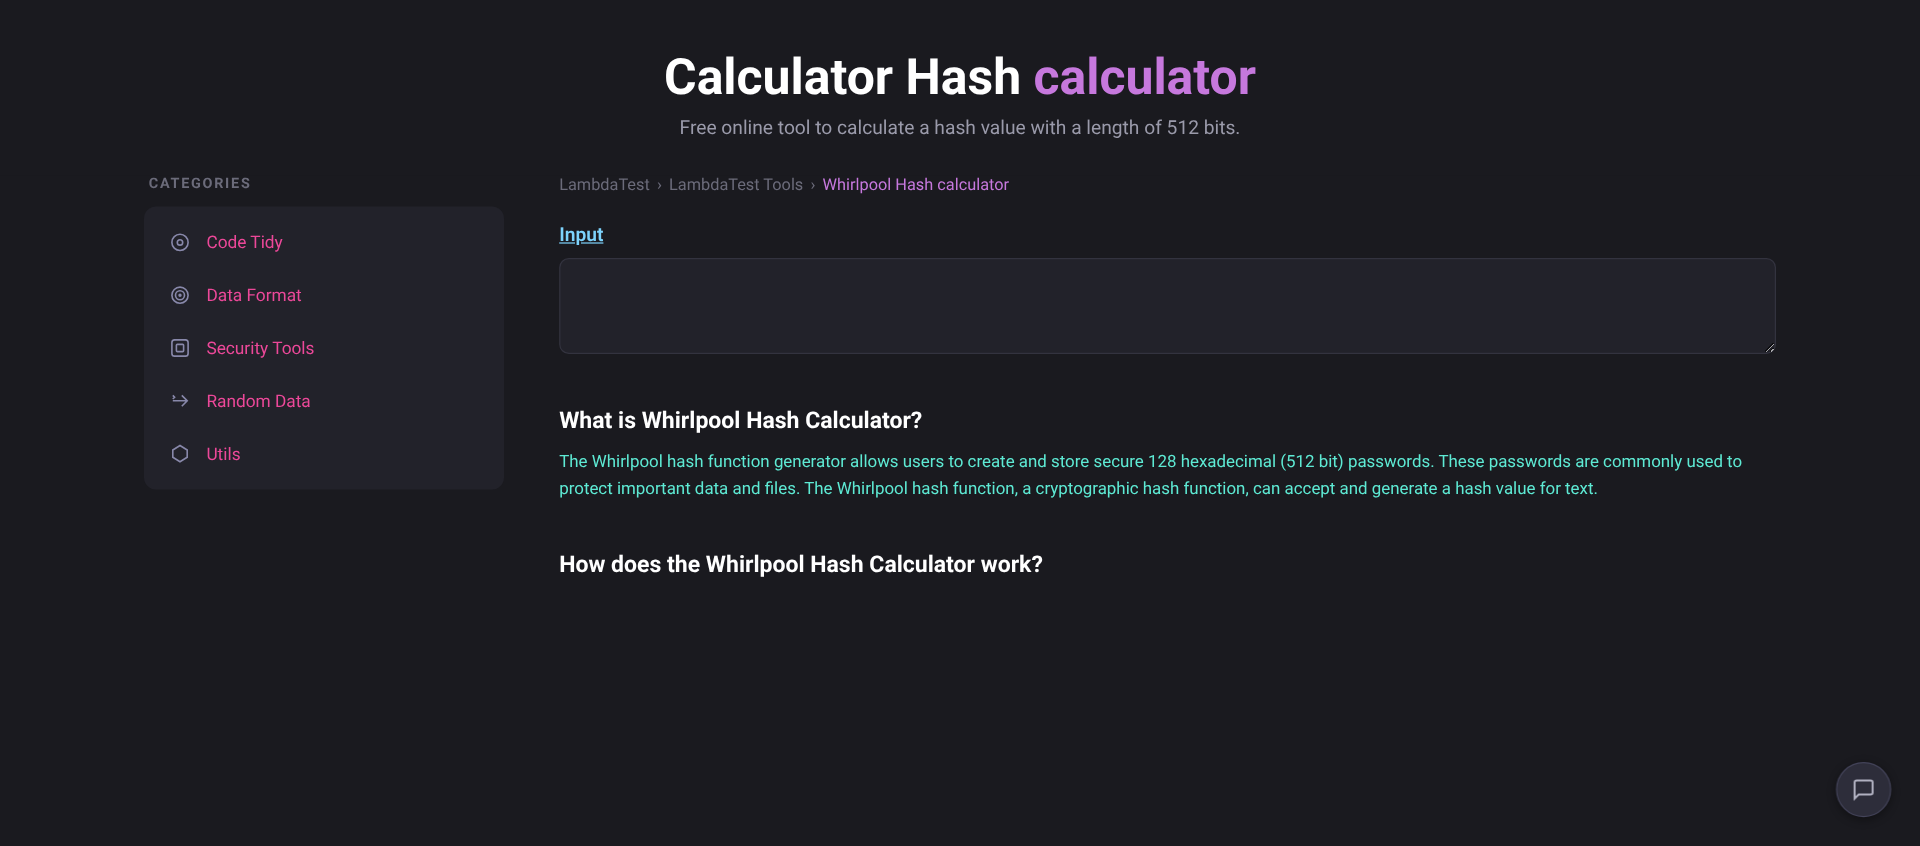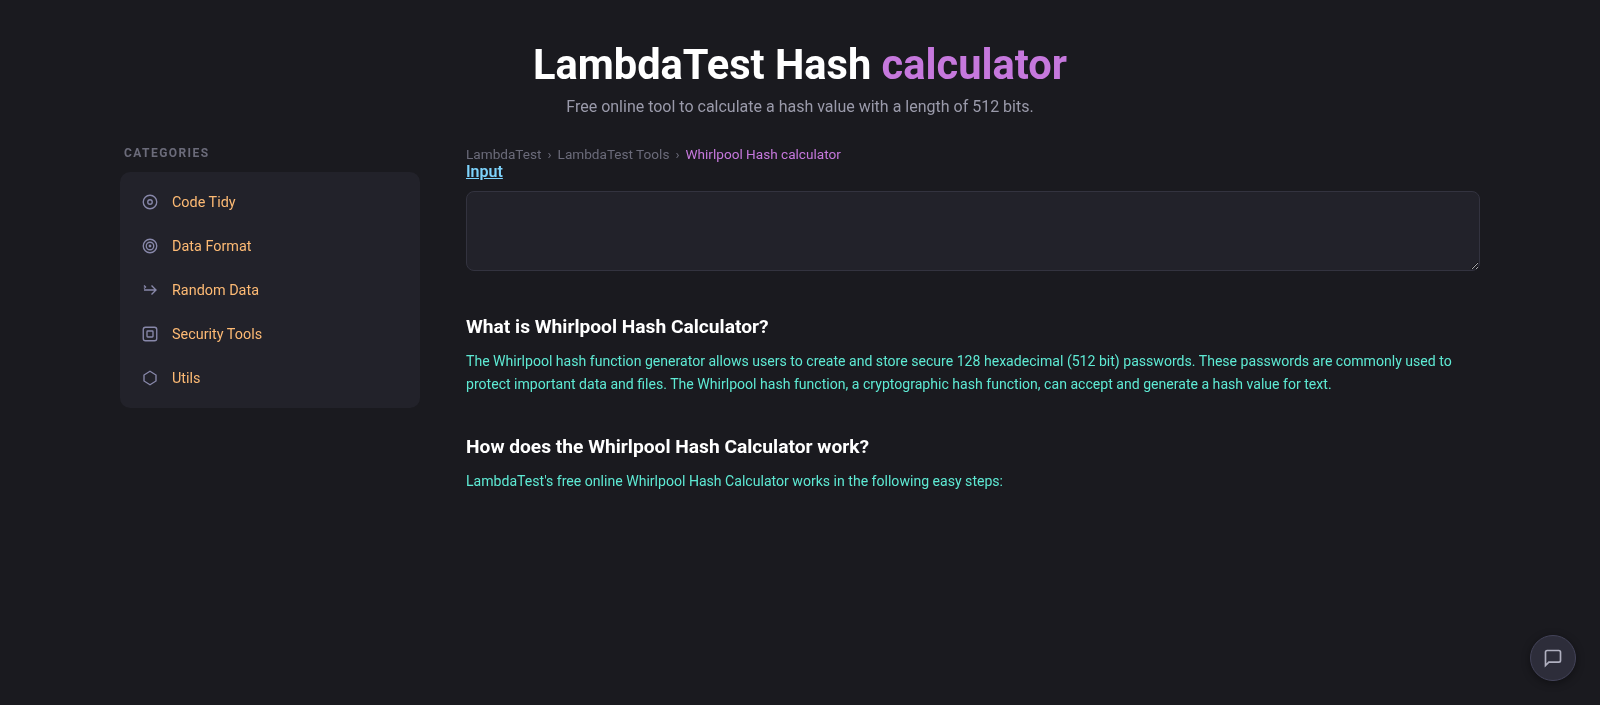--- a/index.html
+++ b/index.html
@@ -58,21 +58,21 @@
       background: #22222a;
       border-radius: 10px;
       padding: 8px 0;
     }
     .sidebar-item {
       display: flex;
       align-items: center;
       gap: 12px;
       padding: 12px 20px;
       cursor: pointer;
-      color: #fdba74;
+      color: #ec4899;
       font-size: 0.9rem;
       border-radius: 6px;
       transition: background 0.15s;
     }
     .sidebar-item .icon {
       width: 20px;
       height: 20px;
       display: flex;
       align-items: center;
       justify-content: center;
@@ -86,20 +86,21 @@
       min-width: 0;
     }
 
     
     .breadcrumb {
       display: flex;
       align-items: flex-start;
       gap: 6px;
       font-size: 0.85rem;
       color: #6b6b7a;
+      margin-bottom: 24px;
     }
     .breadcrumb .crumb {
       color: #6b6b7a;
     }
     .breadcrumb .crumb.active {
       color: #c678dd;
     }
     .breadcrumb .sep {
       color: #6b6b7a;
     }
@@ -185,21 +186,21 @@
       color: #b0b0c0;
       font-size: 1.2rem;
       box-shadow: 0 2px 8px rgba(0,0,0,0.4);
     }
   </style>
 </head>
 <body>
 
 <div class="header">
   <h1>
-    <span>LambdaTest Hash </span><span class="accent">calculator</span>
+    <span>Calculator Hash </span><span class="accent">calculator</span>
   </h1>
   <p>Free online tool to calculate a hash value with a length of 512 bits.</p>
 </div>
 
 <div class="main-layout">
 
   <aside class="sidebar">
     <div class="sidebar-title">CATEGORIES</div>
     <div class="sidebar-card">
 
@@ -220,35 +221,35 @@
             <circle cx="12" cy="12" r="5"></circle>
             <circle cx="12" cy="12" r="1" fill="currentColor"></circle>
           </svg>
         </span>
         <span>Data Format</span>
       </div>
 
       <div class="sidebar-item">
         <span class="icon">
           <svg width="18" height="18" viewBox="0 0 24 24" fill="none" stroke="currentColor" stroke-width="1.8">
+            <rect x="3" y="3" width="18" height="18" rx="3"></rect>
+            <rect x="8" y="8" width="8" height="8" rx="1"></rect>
+          </svg>
+        </span>
+        <span>Security Tools</span>
+      </div>
+
+      <div class="sidebar-item">
+        <span class="icon">
+          <svg width="18" height="18" viewBox="0 0 24 24" fill="none" stroke="currentColor" stroke-width="1.8">
             <path d="M4 12h16M14 6l6 6-6 6"></path>
             <path d="M4 6l2 2-2 2"></path>
           </svg>
         </span>
         <span>Random Data</span>
-      </div>
-
-      <div class="sidebar-item">
-        <span class="icon">
-          <svg width="18" height="18" viewBox="0 0 24 24" fill="none" stroke="currentColor" stroke-width="1.8">
-            <rect x="3" y="3" width="18" height="18" rx="3"></rect>
-            <rect x="8" y="8" width="8" height="8" rx="1"></rect>
-          </svg>
-        </span>
-        <span>Security Tools</span>
       </div>
 
       <div class="sidebar-item">
         <span class="icon">
           <svg width="18" height="18" viewBox="0 0 24 24" fill="none" stroke="currentColor" stroke-width="1.8">
             <polygon points="12,3 20,8 20,16 12,21 4,16 4,8"></polygon>
           </svg>
         </span>
         <span>Utils</span>
       </div>
@@ -273,21 +274,20 @@
 
 
 
     <div class="info-section">
       <div class="info-title">What is Whirlpool Hash Calculator?</div>
       <p class="info-text">The Whirlpool hash function generator allows users to create and store secure 128 hexadecimal (512 bit) passwords. These passwords are commonly used to protect important data and files. The Whirlpool hash function, a cryptographic hash function, can accept and generate a hash value for text.</p>
     </div>
 
     <div class="info-section">
       <div class="info-title">How does the Whirlpool Hash Calculator work?</div>
-      <p class="info-text">LambdaTest's free online Whirlpool Hash Calculator works in the following easy steps:</p>
     </div>
 
   </main>
 </div>
 
 <div class="chat-button">
   <svg width="20" height="20" viewBox="0 0 24 24" fill="none" stroke="currentColor" stroke-width="2">
     <path d="M21 15a2 2 0 0 1-2 2H7l-4 4V5a2 2 0 0 1 2-2h14a2 2 0 0 1 2 2z"></path>
   </svg>
 </div>

